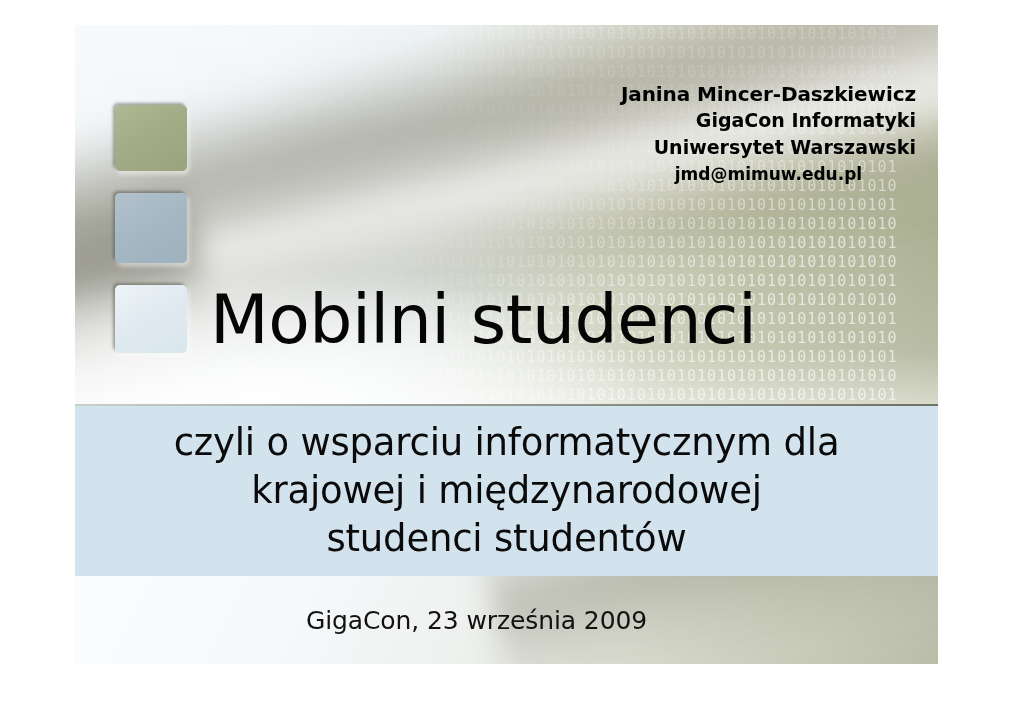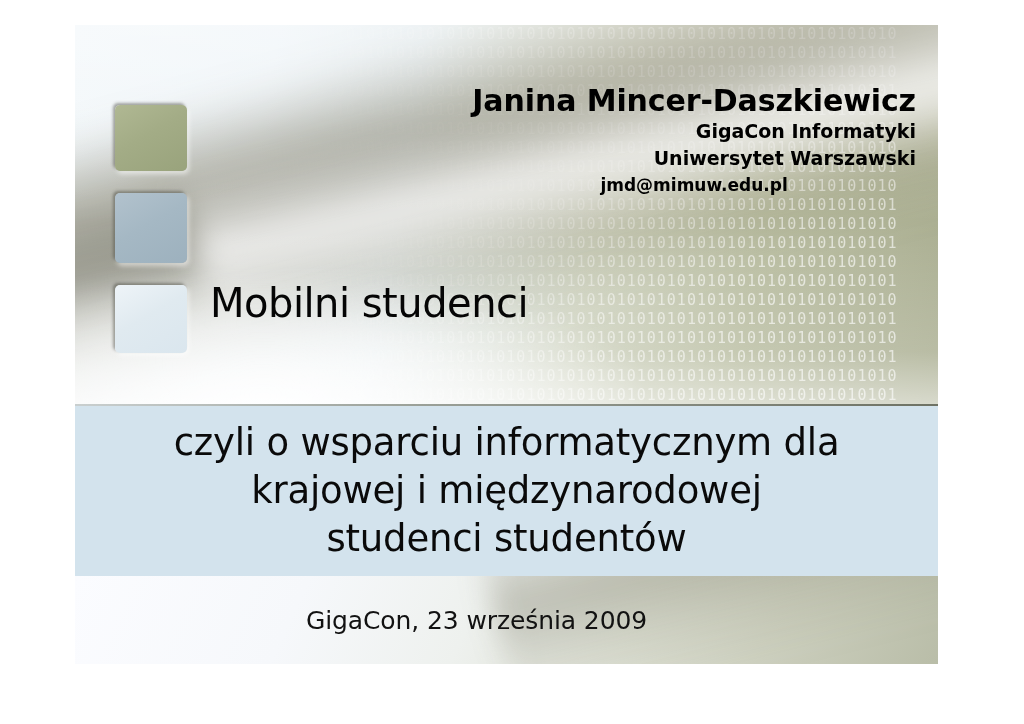--- a/index.html
+++ b/index.html
@@ -164,21 +164,21 @@
   
   .hdr-text {
     position: absolute;
     right: 22px;
     top: 58px;
     text-align: right;
     z-index: 6;
     color: #000000;
   }
   .author {
-    font-size: 30px;
+    font-size: 20px;
     font-weight: bold;
     line-height: 1.18;
     letter-spacing: -0.1px;
   }
   .affil {
     font-size: 19px;
     font-weight: bold;
     line-height: 1.42;
   }
   .email {
@@ -187,21 +187,21 @@
     line-height: 1.5;
     margin-top: 1px;
     text-align: center;
   }
 
   
   .title {
     position: absolute;
     left: 135px;
     top: 255px;
-    font-size: 40px;
+    font-size: 68px;
     font-weight: 400;
     color: #050505;
     letter-spacing: -0.5px;
     z-index: 6;
     white-space: nowrap;
   }
 
   
   .rule-top {
     position: absolute;

